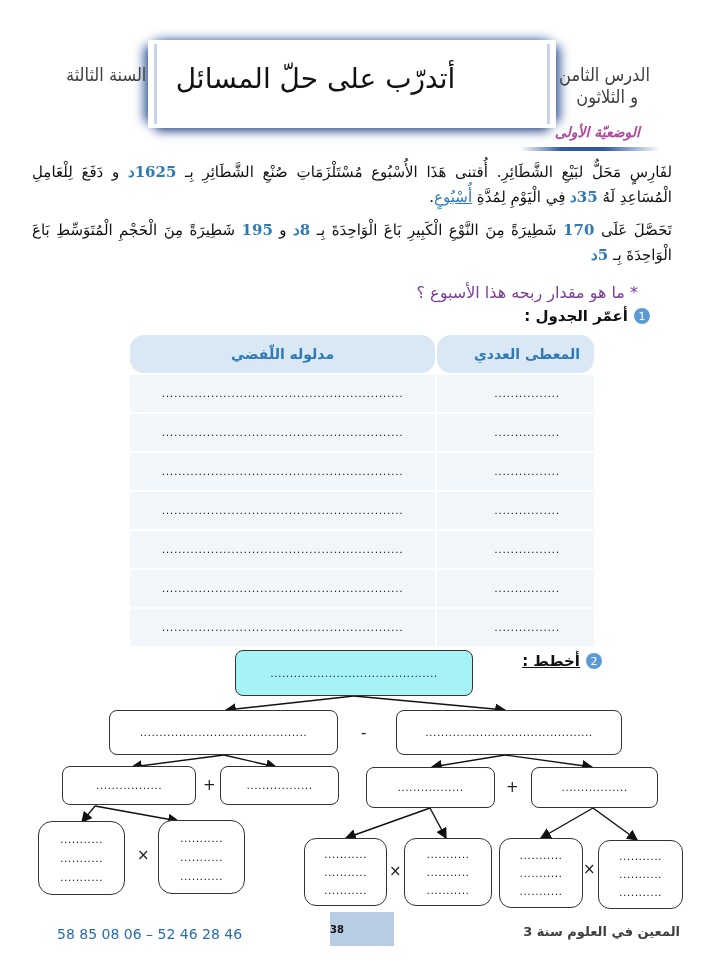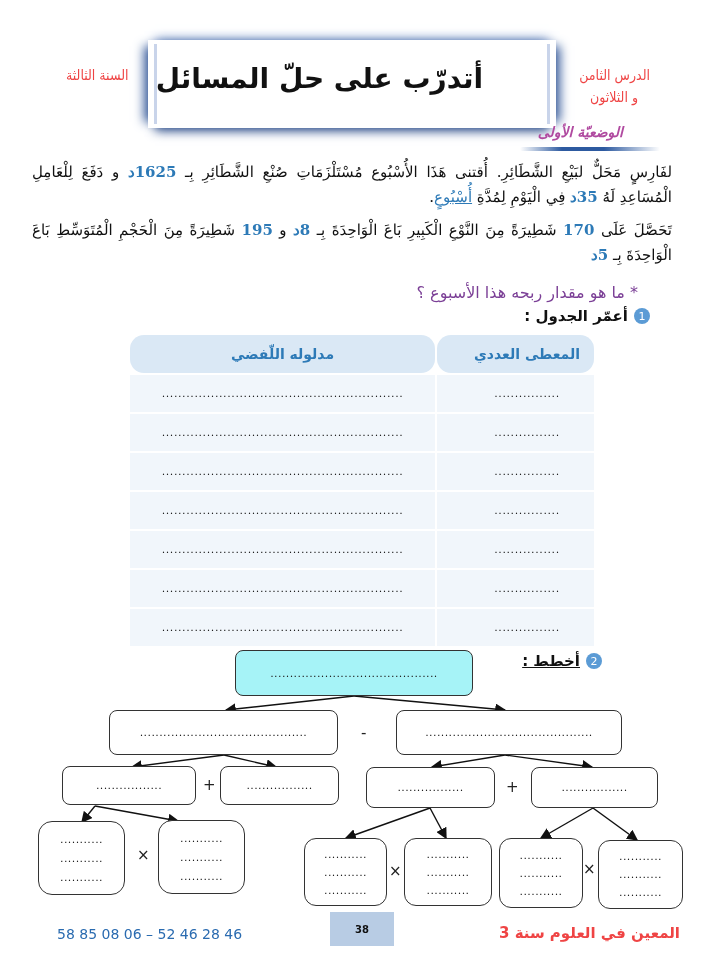--- a/index.html
+++ b/index.html
@@ -2,42 +2,42 @@
 <html><head>
 <meta charset="utf-8">
 <style>
   html, body { margin:0; padding:0; background:#ffffff; }
   body { width:720px; height:974px; position:relative; overflow:hidden; font-family:"DejaVu Sans", sans-serif; color:#111; }
   .abs { position:absolute; }
   
   .title-frame { left:148px; top:40px; width:408px; height:88px; background:#fff;
     box-shadow: -10px 0 10px -6px #3b5e9c, 10px 0 10px -6px #3b5e9c, 0 -8px 10px -7px #6d8cc2, 0 10px 10px -7px #2f4f8a; }
   .title-frame::before { content:""; position:absolute; left:6px; right:6px; top:4px; bottom:4px; border-left:3px solid #c9d4ea; border-right:3px solid #c9d4ea; }
-  .title-text { left:148px; top:62px; width:335px; font-family:"DejaVu Sans", sans-serif; font-weight:bold; font-size:28px; direction:rtl; letter-spacing:0.5px; }
-  .hdr-side { color:#ef4444; font-family:"DejaVu Sans Condensed","DejaVu Sans", sans-serif; font-size:14px; direction:rtl; line-height:22px; }
-  .section-title { right:97px; top:124px; color:#b04aa0; font-weight:bold; font-style:italic; font-size:14px; direction:rtl;margin-left:44px; }
+  .title-text { left:148px; top:62px; width:335px; text-align:center; font-family:"DejaVu Sans", sans-serif; font-weight:normal; font-size:28px; direction:rtl; letter-spacing:0.5px; }
+  .hdr-side { color:#404040; font-family:"DejaVu Sans Condensed","DejaVu Sans", sans-serif; font-size:18px; direction:rtl; line-height:22px; }
+  .section-title { right:80px; top:124px; color:#b04aa0; font-weight:bold; font-style:italic; font-size:14px; direction:rtl;margin-left:44px; }
   .section-underline { right:60px; top:147px; width:140px; height:4px; background:linear-gradient(to left, #fff, #2d5aa0 40%, #2d5aa0 70%, #fff); border-radius:2px; }
   .para { right:48px; width:640px; direction:rtl; text-align:justify; font-family:"DejaVu Serif", serif; font-size:15px; line-height:25px; }
   .num { color:#2d7ab7; font-weight:bold; }
   .underline-blue { color:#2d7ab7; text-decoration:underline; }
   .question { right:82px; top:283px; color:#7b3f96; font-size:16px; direction:rtl; }
   .step { direction:rtl; font-size:15px; font-weight:bold; display:flex; align-items:center; gap:6px; }
   .step-badge { width:16px; height:16px; border-radius:50%; background:#5b9bd5; color:#fff; font-size:11px; display:inline-flex; align-items:center; justify-content:center; font-weight:normal; }
   
   table.grid { position:absolute; left:128px; top:333px; width:468px; border-collapse:separate; border-spacing:2px; direction:rtl; }
   table.grid th { background:#dae8f5; height:36px; color:#2d7ab7; font-size:14px; font-weight:bold;border-radius:14px; }
   table.grid td { background:#f1f6fb; height:35px; text-align:center; font-size:11px; letter-spacing:0.6px; color:#222; }
   table.grid th.c1, table.grid td.c1 { width:132px;padding-left:24px; }
   
   .box { position:absolute; border:1.6px solid #333; border-radius:8px; background:#fff; display:flex; flex-direction:column; align-items:center; justify-content:center; font-size:11px; letter-spacing:0.4px; color:#222; }
   .box.top { background:#a6f3f7; }
   .op { position:absolute; font-size:15px; color:#222; }
   .footer-phone { left:57px; top:926px; color:#2a6bb0; font-weight:normal; font-size:14px; }
-  .footer-page { left:330px; top:912px; width:64px; height:34px; background:#b8cce4; display:flex; align-items:center; justify-content:center; font-size:10px; font-weight:bold; }
-  .footer-brand { right:40px; top:924px; color:#ef4444; font-weight:bold; font-size:15px; direction:rtl; }
+  .footer-page { left:330px; top:912px; width:64px; height:34px; background:#b8cce4; display:flex; align-items:center; font-size:10px; font-weight:bold; }
+  .footer-brand { right:40px; top:924px; color:#404040; font-weight:bold; font-size:13px; direction:rtl; }
 </style>
 </head>
 <body>
 
 <div class="abs title-frame"></div>
 <div class="abs title-text">أتدرّب على حلّ المسائل</div>
 <div class="abs hdr-side" style="right:70px; top:64px; ">
   <div>الدرس الثامن</div>
   <div style="padding-right:12px;">و الثلاثون</div>
 </div>

